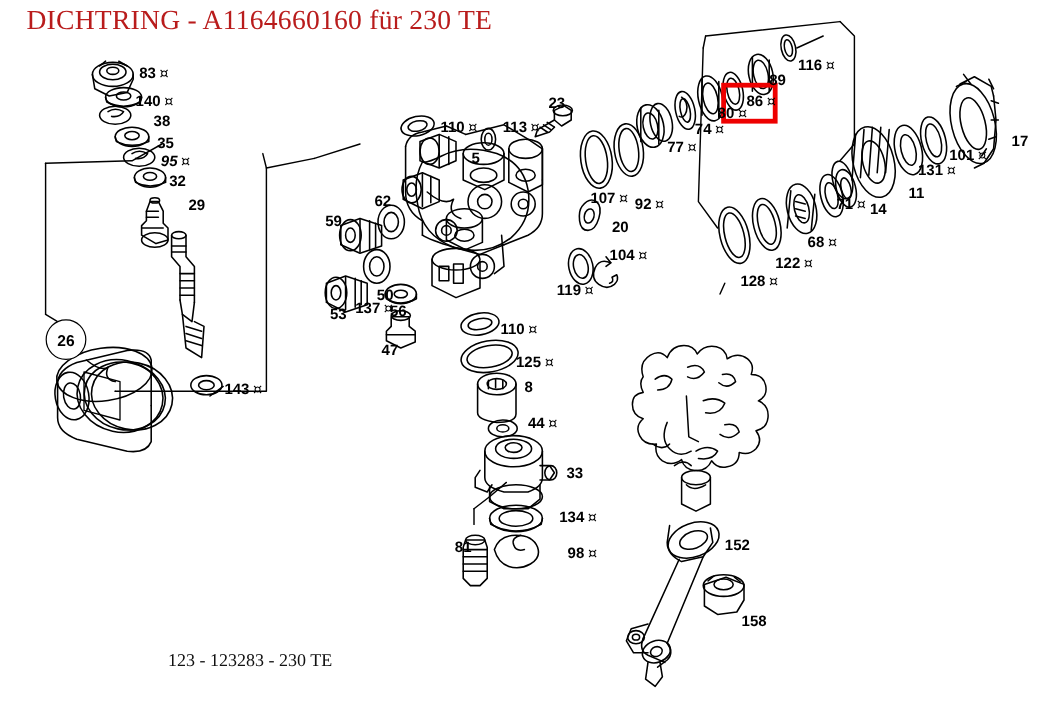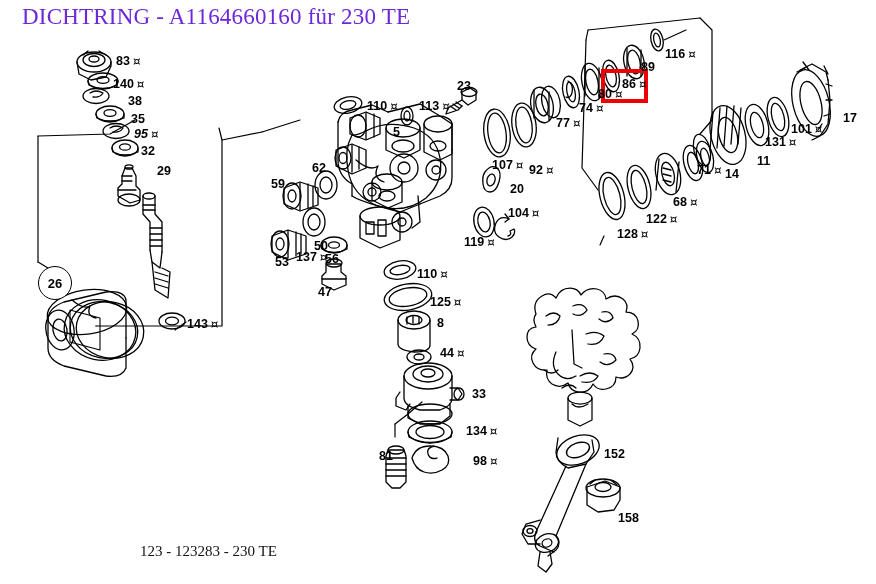--- a/index.html
+++ b/index.html
@@ -17,21 +17,21 @@
     height: 584px;
     background: #ffffff;
     overflow: hidden;
   }
   #title {
     position: absolute;
     left: 22px;
     top: 4px;
     font-family: "Liberation Serif", serif;
     font-size: 23px;
-    color: #6d28d9;
+    color: #b91c1c;
     letter-spacing: 0.2px;
     white-space: nowrap;
   }
   #footer {
     position: absolute;
     left: 140px;
     top: 543px;
     font-family: "Liberation Serif", serif;
     font-size: 15px;
     color: #111;

